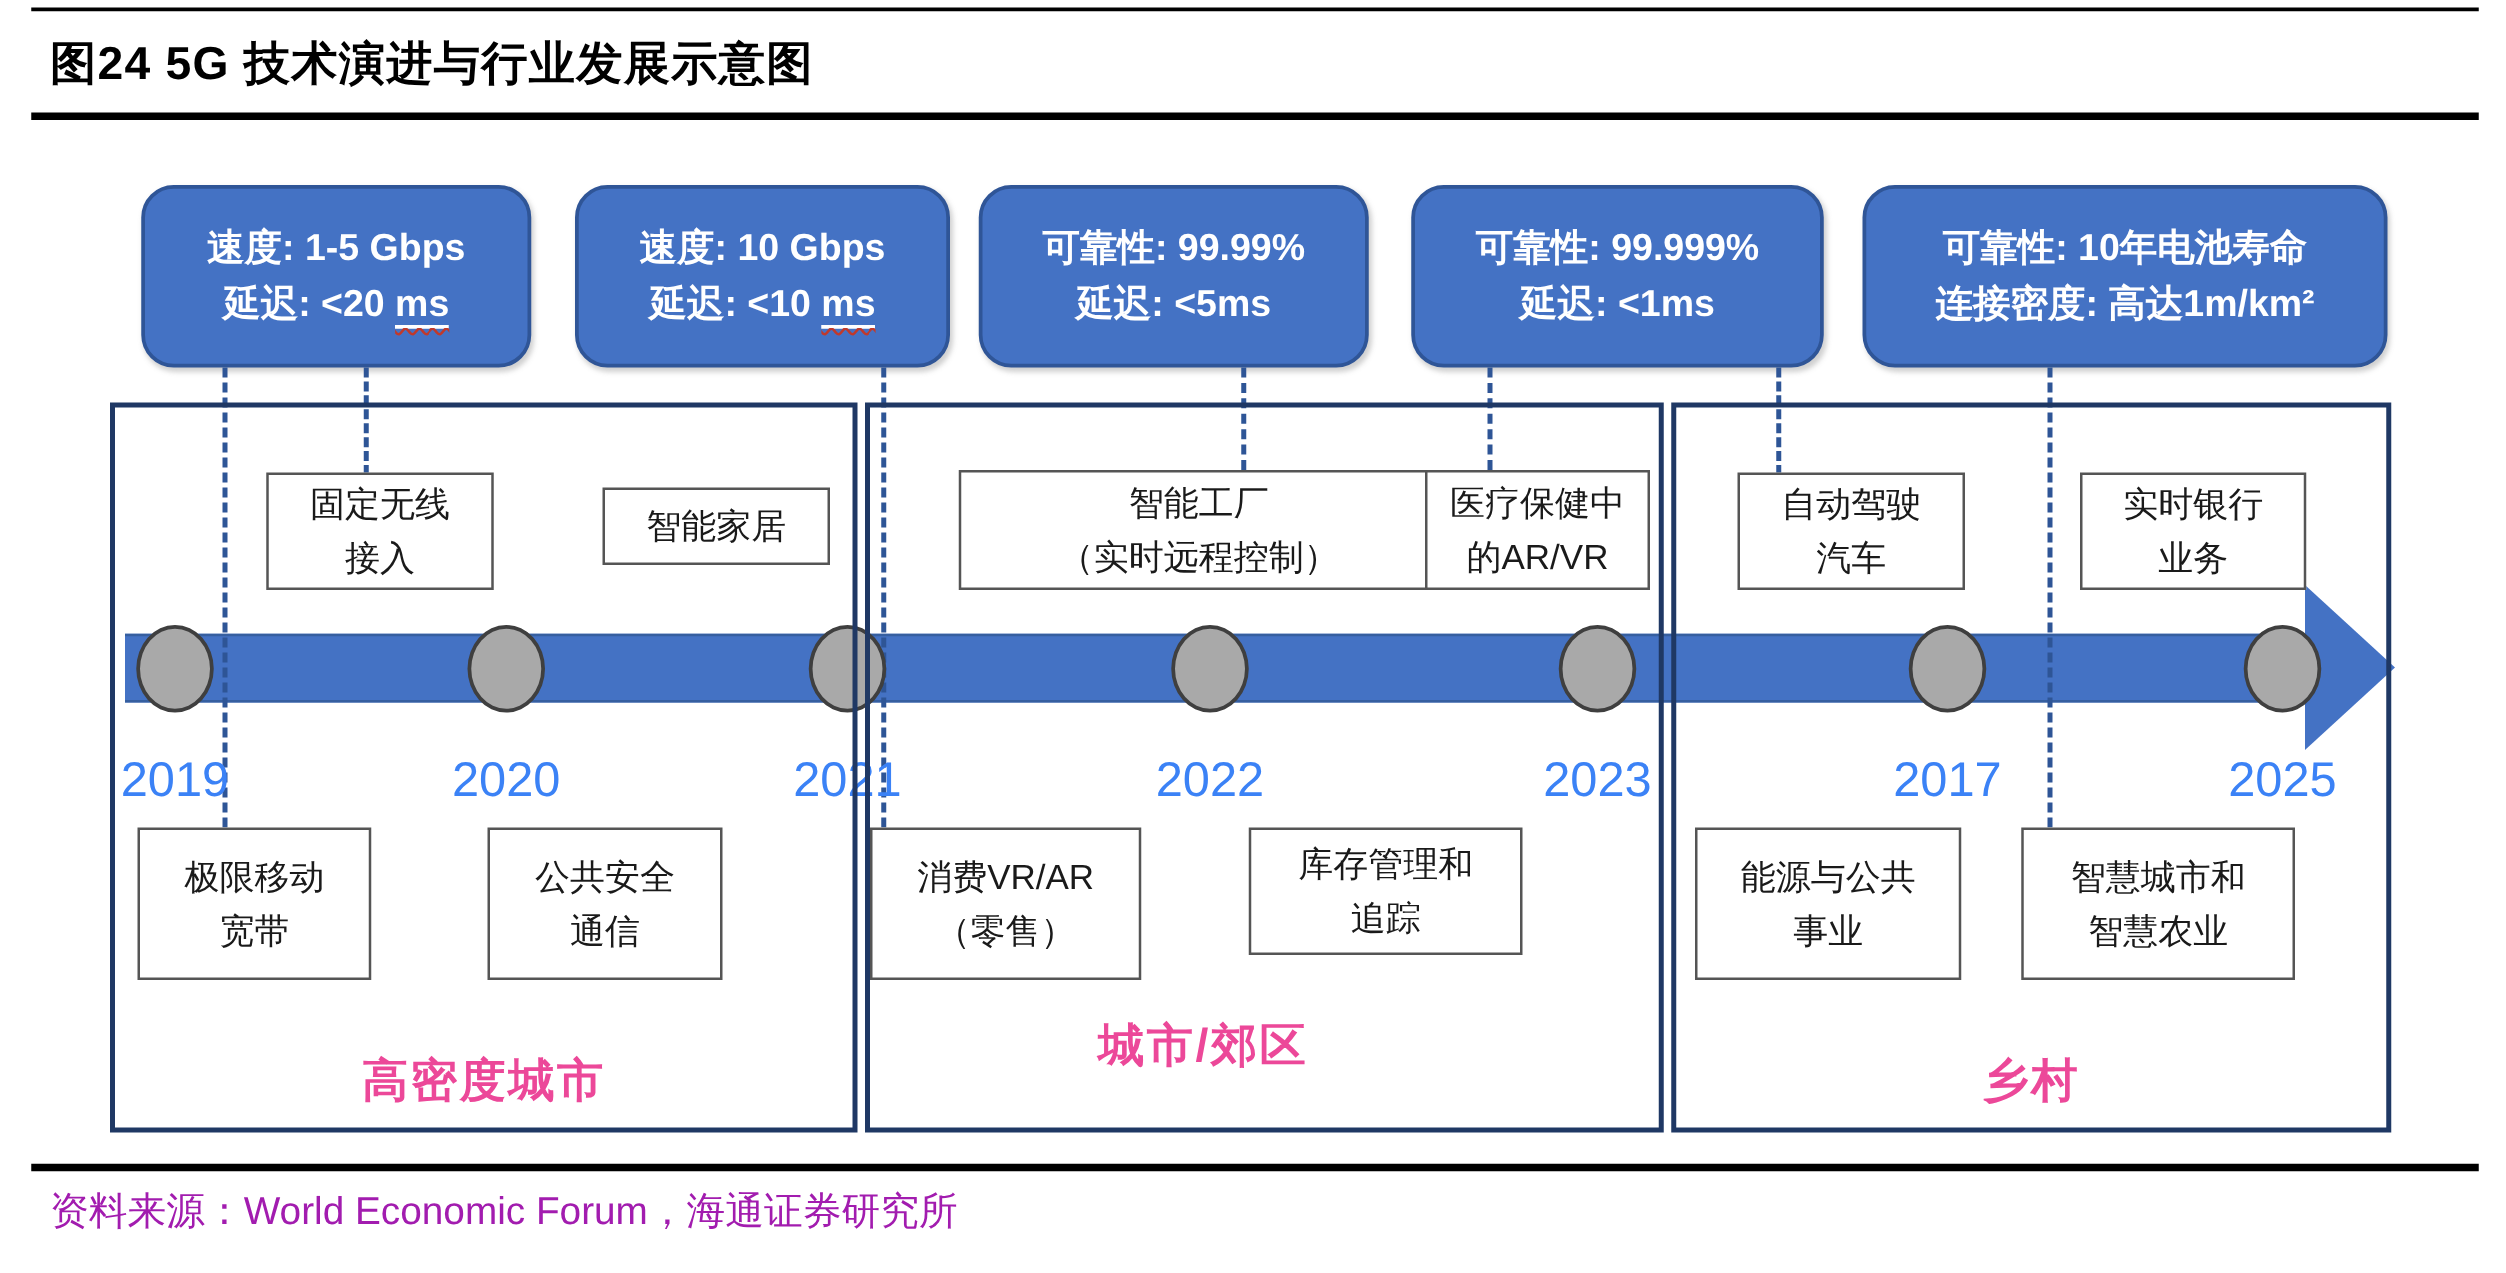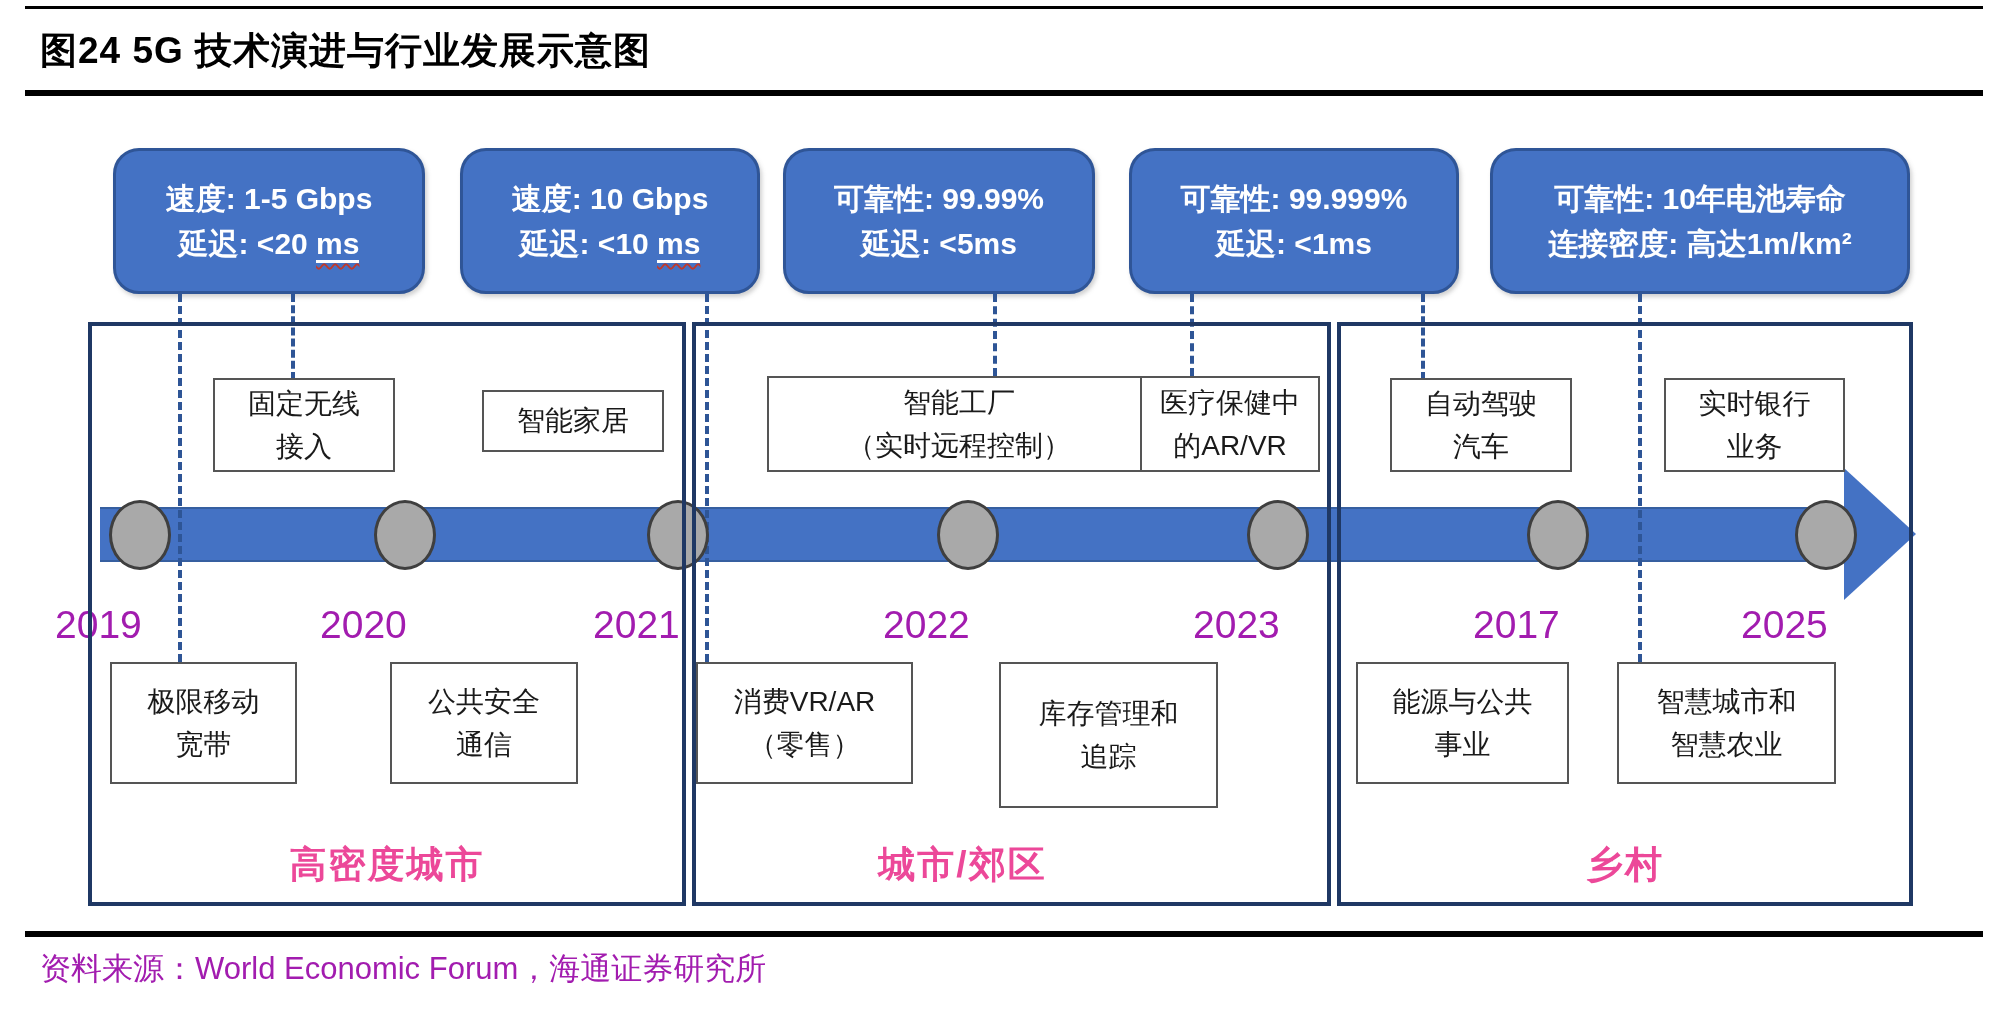--- a/index.html
+++ b/index.html
@@ -23,21 +23,21 @@
   .region-label{
     position:absolute;font-size:37px;font-weight:bold;color:#ec4899;z-index:8;
     text-align:center;letter-spacing:2px;
   }
   .bar{position:absolute;left:100px;top:507px;width:1748px;height:55px;background:#4472C4;
     border-top:2px solid #365FA0;border-bottom:2px solid #365FA0;box-sizing:border-box;z-index:2;}
   .arrowhead{position:absolute;left:1844px;top:468px;width:0;height:0;z-index:2;
     border-left:72px solid #4472C4;border-top:66px solid transparent;border-bottom:66px solid transparent;}
   .dot{position:absolute;top:500px;width:62px;height:70px;border-radius:50%;
     background:#A9A9A9;border:3px solid #3F3F3F;box-sizing:border-box;z-index:4;}
-  .year{position:absolute;top:603px;width:170px;text-align:left;font-size:39px;color:#a21caf;z-index:6;}
+  .year{position:absolute;top:603px;width:170px;text-align:center;font-size:39px;color:#3b82f6;z-index:6;}
   .appbox{
     position:absolute;background:#fff;border:2px solid #555;box-sizing:border-box;z-index:6;
     display:flex;align-items:center;justify-content:center;text-align:center;
     font-size:28px;color:#1a1a1a;line-height:1.55;white-space:pre-line;
   }
   .squig{
     border-bottom:3px solid #fff;
     text-decoration:underline wavy #C0392B;
     text-decoration-thickness:2px;
     text-underline-offset:9px;
@@ -114,30 +114,30 @@
 的AR/VR</div>
   <div class="appbox" style="left:1664px;top:378px;width:181px;height:94px;">实时银行
 业务</div>
 
   <div class="appbox" style="left:110px;top:662px;width:187px;height:122px;">极限移动
 宽带</div>
   <div class="appbox" style="left:390px;top:662px;width:188px;height:122px;">公共安全
 通信</div>
   <div class="appbox" style="left:696px;top:662px;width:217px;height:122px;">消费VR/AR
 （零售）</div>
-  <div class="appbox" style="left:999px;top:662px;width:219px;height:146px;">库存管理和
+  <div class="appbox" style="left:999px;top:662px;width:219px;height:102px;">库存管理和
 追踪</div>
   <div class="appbox" style="left:1356px;top:662px;width:213px;height:122px;">能源与公共
 事业</div>
   <div class="appbox" style="left:1617px;top:662px;width:219px;height:122px;">智慧城市和
 智慧农业</div>
 
   <div class="region" style="left:88px;width:598px;"></div>
   <div class="region" style="left:692px;width:639px;"></div>
   <div class="region" style="left:1337px;width:576px;"></div>
 
   <div class="region-label" style="left:88px;width:598px;top:840px;">高密度城市</div>
-  <div class="region-label" style="left:692px;width:541px;top:840px;">城市/郊区</div>
+  <div class="region-label" style="left:692px;width:541px;top:812px;">城市/郊区</div>
   <div class="region-label" style="left:1337px;width:576px;top:840px;">乡村</div>
 
   <div class="source">资料来源：World Economic Forum，海通证券研究所</div>
 
 </div>
 
 </body></html>

